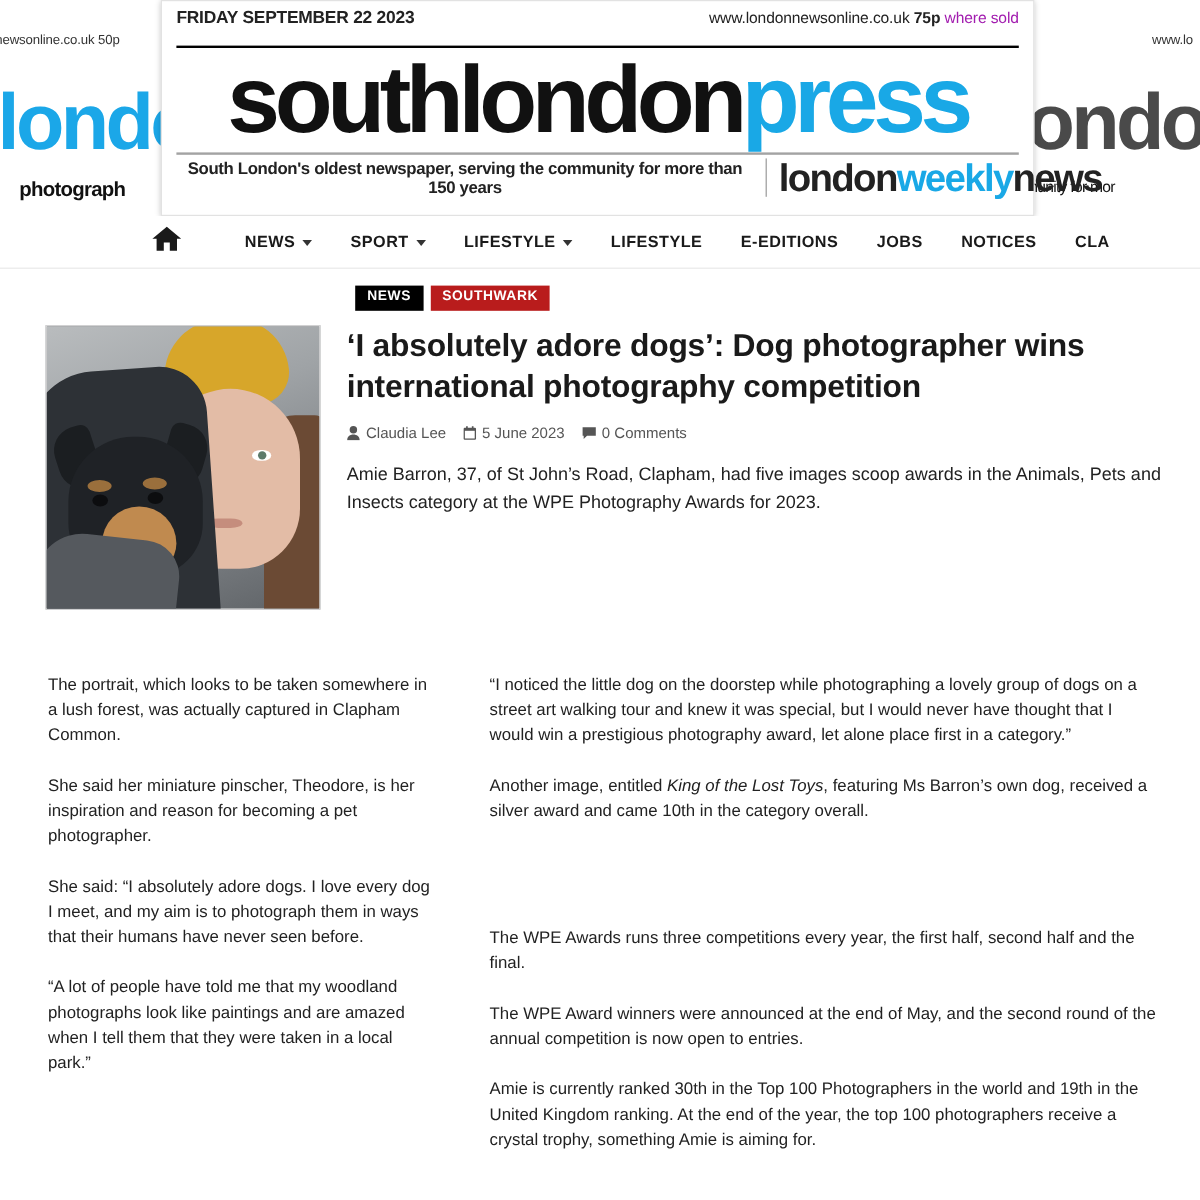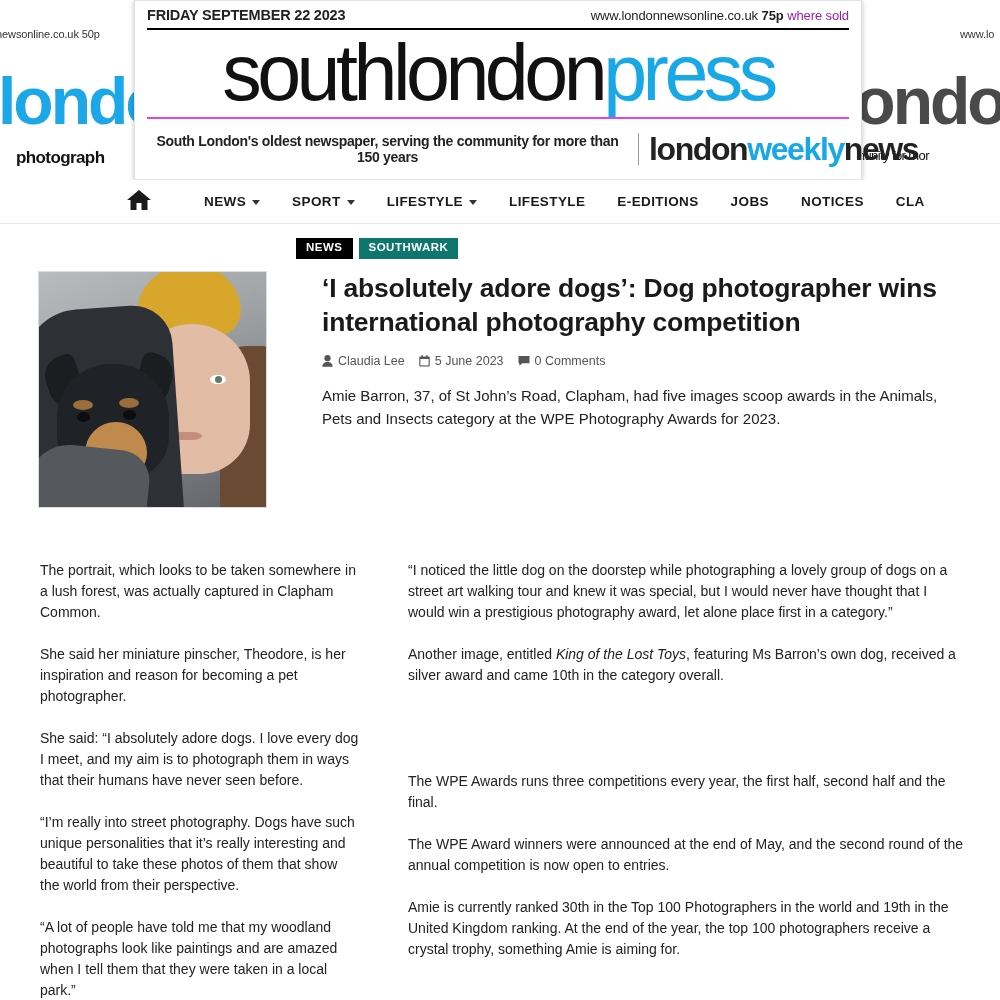--- a/index.html
+++ b/index.html
@@ -68,50 +68,50 @@
     background: #fff;
     border: 1px solid #e2e2e2;
     box-shadow: 0 1px 5px rgba(0,0,0,.25);
     padding: 6px 12px 0 12px;
   }
   .paper-top {
     display: flex;
     justify-content: space-between;
     align-items: baseline;
     border-bottom: 2px solid #000;
-    padding-bottom: 5px;
+    padding-bottom: 15px;
   }
   .paper-date {
     font-weight: bold;
     font-size: 14.5px;
     letter-spacing: -0.2px;
   }
   .paper-url {
     font-size: 13px;
     letter-spacing: -0.1px;
   }
   .paper-url .price { font-weight: bold; }
   .paper-url .where { color: #a21caf; }
   .wordmark {
     text-align: center;
-    font-weight: normal;
+    font-weight: bold;
     font-size: 79px;
     line-height: 0.98;
     letter-spacing: -4.5px;
     margin-top: 4px;
     white-space: nowrap;
   }
   .wordmark .black { color: #111; }
   .wordmark .blue { color: #19a8e6; }
   .strap-row {
     display: flex;
     align-items: flex-start;
     margin-top: 6px;
-    border-top: 2px solid #d946ef;
-    padding-top: 14px;
+    border-top: 2px solid #a3a3a3;
+    padding-top: 3px;
   }
   .strap {
     flex: 1;
     text-align: center;
     font-weight: bold;
     font-size: 14px;
     letter-spacing: -0.3px;
     border-right: 1px solid #999;
     padding-right: 10px;
   }
@@ -174,21 +174,21 @@
   .badge {
     display: inline-block;
     font-size: 11.5px;
     font-weight: bold;
     letter-spacing: 0.5px;
     color: #fff;
     padding: 4px 10px 5px 10px;
     line-height: 1;
   }
   .badge-news { background: #000; }
-  .badge-southwark { background: #0f766e; }
+  .badge-southwark { background: #b91c1c; }
 
   .article-body {
     display: flex;
     align-items: flex-start;
     padding: 12px 20px 0 38px;
     gap: 22px;
   }
   .lead-photo {
     width: 229px;
     height: 237px;
@@ -284,21 +284,21 @@
   .ph-tan2 {
     position: absolute; left: 80px; top: 126px;
     width: 20px; height: 10px; background: #9a6f3c; border-radius: 50%;
   }
   .ph-sleeve {
     position: absolute; left: -10px; bottom: -10px;
     width: 120px; height: 70px; background: #55595e;
     border-radius: 40px 30px 0 0; transform: rotate(6deg);
   }
 
-  .article-text { flex: 1; min-width: 0; padding-right: 10px; margin-left: 33px; }
+  .article-text { flex: 1; min-width: 0; padding-right: 10px; }
   h1.headline {
     margin: 0;
     font-size: 26.5px;
     line-height: 1.32;
     font-weight: bold;
     color: #1a1a1a;
     letter-spacing: -0.2px;
   }
   .meta {
     display: flex;
@@ -475,21 +475,20 @@
 
       <p>Amie Barron, 37, of St John’s Road, Clapham, had five images scoop awards in the Animals, Pets and Insects category at the WPE Photography Awards for 2023.</p>
     </div>
   </div>
 
   <div class="cols">
     <div class="col col-left">
       <p>The portrait, which looks to be taken somewhere in a lush forest, was actually captured in Clapham Common.</p>
       <p>She said her miniature pinscher, Theodore, is her inspiration and reason for becoming a pet photographer.</p>
       <p>She said: “I absolutely adore dogs. I love every dog I meet, and my aim is to photograph them in ways that their humans have never seen before.</p>
-      <p>“I’m really into street photography. Dogs have such unique personalities that it’s really interesting and beautiful to take these photos of them that show the world from their perspective.</p>
       <p>“A lot of people have told me that my woodland photographs look like paintings and are amazed when I tell them that they were taken in a local park.”</p>
     </div>
     <div class="col col-right">
       <p>“I noticed the little dog on the doorstep while photographing a lovely group of dogs on a street art walking tour and knew it was special, but I would never have thought that I would win a prestigious photography award, let alone place first in a category.”</p>
       <p><span>Another image, entitled </span><em>King of the Lost Toys</em><span>, featuring Ms Barron’s own dog, received a silver award and came 10th in the category overall.</span></p>
       <div class="gap"></div>
       <p>The WPE Awards runs three competitions every year, the first half, second half and the final.</p>
       <p>The WPE Award winners were announced at the end of May, and the second round of the annual competition is now open to entries.</p>
       <p>Amie is currently ranked 30th in the Top 100 Photographers in the world and 19th in the United Kingdom ranking. At the end of the year, the top 100 photographers receive a crystal trophy, something Amie is aiming for.</p>
     </div>

